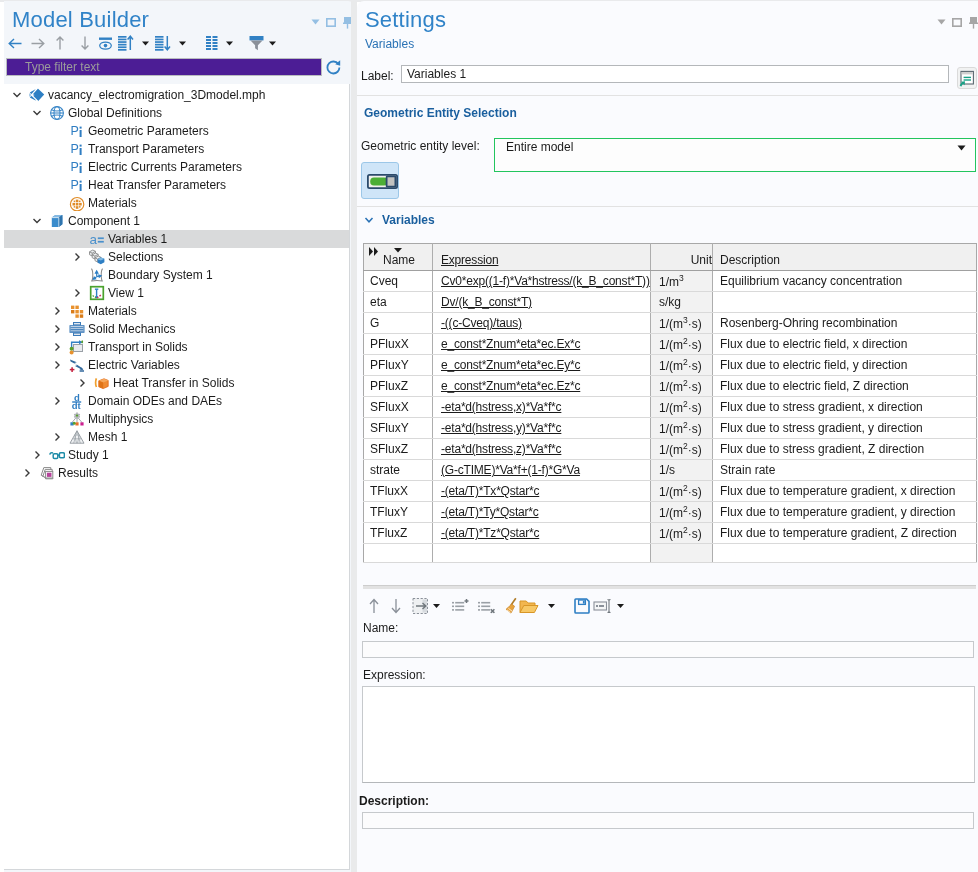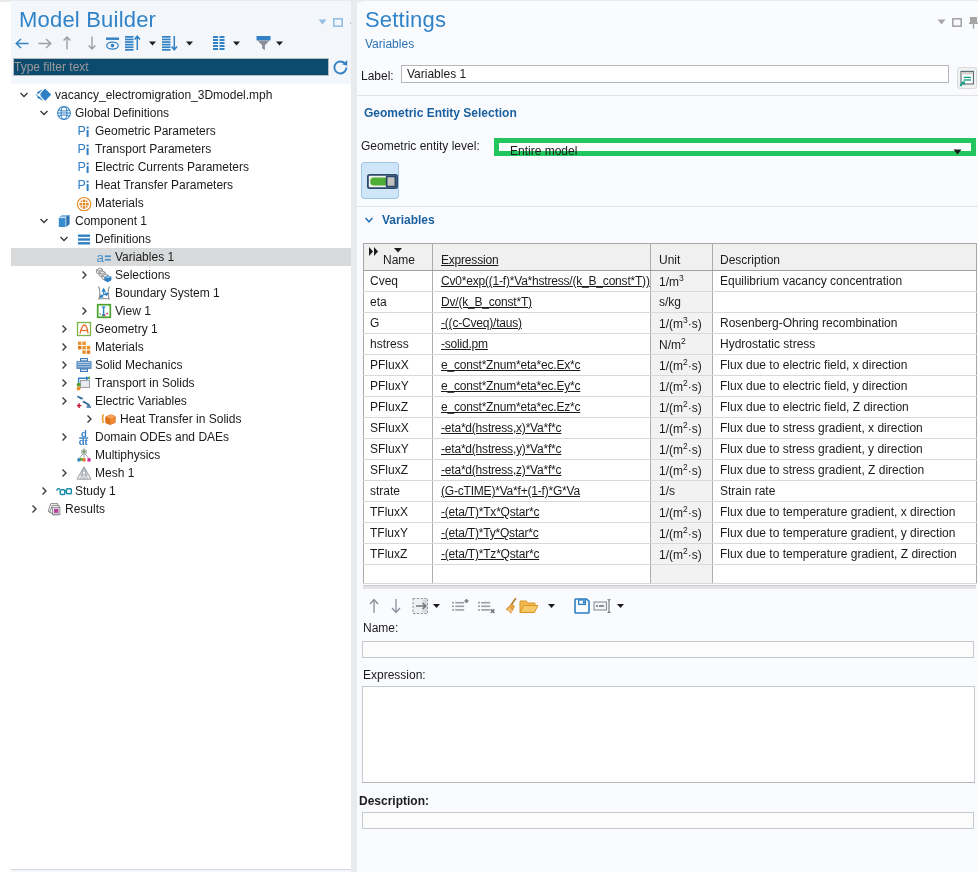--- a/index.html
+++ b/index.html
@@ -1,18 +1,18 @@
 <!DOCTYPE html>
 <html><head>
 <meta charset="utf-8">
 <style>
 * { margin:0; padding:0; box-sizing:border-box; }
 html,body { width:978px; height:872px; overflow:hidden; font-family:"Liberation Sans",sans-serif; background:#ffffff; }
 #page { position:relative; width:978px; height:872px; }
-#left { position:absolute; left:11px; top:1px; width:351px; height:871px; background:#f3f6fa; border-radius:0 7px 0 0; }
+#left { position:absolute; left:4px; top:1px; width:351px; height:871px; background:#f3f6fa; border-radius:0 7px 0 0; }
 #tree { position:absolute; left:0; top:83px; width:346px; height:786px; background:#ffffff; border-right:1px solid #d4d7da; border-bottom:1px solid #d4d7da; padding-top:2px; }
 
 #split2 { position:absolute; left:351px; top:1px; width:6px; height:871px; background:#e9eaeb; }
 #right { position:absolute; left:357px; top:1px; width:621px; height:871px; background:#fafbfe; border-radius:7px 0 0 0; }
 #topline { position:absolute; left:0; top:0; width:978px; height:2px; background:#e9eaec; }
 .ptitle { font-size:22px; color:#3083c8; letter-spacing:0.2px; }
 .row { display:flex; align-items:center; height:18px; font-size:12px; color:#1b1b1b; white-space:nowrap; }
 .row .chev { width:20px; height:18px; flex:0 0 20px; display:flex; align-items:center; padding-left:3px; }
 .row .ic { width:16px; height:16px; flex:0 0 16px; margin-right:3px; display:flex; align-items:center; justify-content:center; }
 .row.sel { background:#d9dadb; }
@@ -28,21 +28,21 @@
 #vtab td.c3 { width:264px; padding-left:7px; border-right:1px solid #a8a8a8; }
 #vtab tr.hdr td { background:#f0f0f0; height:26px; border-top:1px solid #a8a8a8; border-bottom:1px solid #a0a0a0; padding:0; vertical-align:bottom; }
 #vtab tr.hdr td.c2 { background:#f0f0f0; }
 #vtab tr.empty td { height:19px; }
 .hname { position:relative; height:26px; }
 .ffwd { position:absolute; left:5px; top:3px; line-height:0; }
 .harr { position:absolute; left:30px; top:4px; line-height:0; }
 .hlabel { position:absolute; left:19px; bottom:3px; }
 .hlabel2 { padding:0 0 3px 0px; }
 #vtab tr.hdr td.c1 .hlabel2 { padding-left:8px; }
-#vtab tr.hdr td.c2 .hlabel2 { padding-left:8px; }
+#vtab tr.hdr td.c2 .hlabel2 { padding-left:8px;text-align:right; }
 #vtab tr.hdr td.c3 .hlabel2 { padding-left:7px; }
 </style>
 </head>
 <body>
 <div id="page">
 <div id="topline"></div>
 <div id="left">
   <div class="ptitle" style="position:absolute;left:8px;top:6px;">Model Builder</div>
   <div style="position:absolute;right:3px;top:16px;line-height:0;"><span style="display:inline-block;margin-right:6px;vertical-align:top;margin-top:2px;"><svg width="9" height="6" viewBox="0 0 9 6">
             <polygon points="0.5,0.5 8.5,0.5 4.5,5.5" fill="#94bfe3"></polygon>
@@ -116,21 +116,21 @@
             <polygon points="0,0.5 7,0.5 3.5,4.5" fill="#1b1b1b"></polygon>
           </svg></span>
         <span style="position:absolute;left:245px;top:2px;line-height:0;"><svg width="15" height="15" viewBox="0 0 15 15">
             <rect x="0.5" y="0" width="14" height="4.4" fill="#3181c4"></rect>
             <polygon points="1.5,4.4 13.5,4.4 8.9,9.2 8.9,14.2 6.1,12.2 6.1,9.2" fill="#8a9099"></polygon>
           </svg></span>
         <span style="position:absolute;left:265px;top:7px;line-height:0;"><svg width="7" height="5" viewBox="0 0 7 5">
             <polygon points="0,0.5 7,0.5 3.5,4.5" fill="#1b1b1b"></polygon>
           </svg></span>
       </div>
-  <input style="position: absolute; left: 2px; top: 57px; width: 316px; height: 18px; border: 1px solid rgb(185, 188, 191); background: #0c4a6e; font-size: 12px; color: rgb(155, 155, 155); padding: 0px 0;" value="Type filter text">
+  <input style="position: absolute; left: 2px; top: 57px; width: 316px; height: 18px; border: 1px solid rgb(185, 188, 191); background: #4c1d95; font-size: 12px; color: rgb(155, 155, 155); padding: 0px 18px;" value="Type filter text">
   <div style="position:absolute;left:321px;top:58px;line-height:0;"><svg width="17" height="17" viewBox="0 0 17 17">
           <path d="M14.4,8.5 A6,6 0 1 1 8.5,2.5 A6,6 0 0 1 13.4,5.0" fill="none" stroke="#3181c4" stroke-width="1.8"></path>
           <polygon points="15.2,1.2 15.2,6.8 10.2,5.2" fill="#3181c4"></polygon>
         </svg></div>
   <div id="tree">
 <div class="row" style="padding-left:5px;">
           <span class="chev">
             <svg width="10" height="10" viewBox="0 0 10 10">
               <path d="M1.5,3 L5,6.5 L8.5,3" fill="none" stroke="#3b3b3b" stroke-width="1.4"></path>
             </svg>
@@ -248,37 +248,20 @@
             <svg width="16" height="16" viewBox="0 0 16 16">
               <polygon points="2.8,4.6 6.4,1.9 13.4,1.9 13.4,11.2 9.8,13.9 2.8,13.9" fill="#3b8ccc"></polygon>
               <polygon points="2.8,4.6 6.4,1.9 13.4,1.9 9.8,4.6" fill="#85b9e2"></polygon>
               <polygon points="9.8,4.6 13.4,1.9 13.4,11.2 9.8,13.9" fill="#2f74ad"></polygon>
               <line x1="2.8" y1="4.6" x2="9.8" y2="4.6" stroke="#ffffff" stroke-width="0.7"></line>
               <line x1="9.8" y1="4.6" x2="9.8" y2="13.9" stroke="#ffffff" stroke-width="0.7"></line>
             </svg>
           </span>
           <span>Component 1</span>
         </div>
-<div class="row" style="padding-left:45px;">
-          <span class="chev">
-            <svg width="10" height="10" viewBox="0 0 10 10">
-              <path d="M1.5,3 L5,6.5 L8.5,3" fill="none" stroke="#3b3b3b" stroke-width="1.4"></path>
-            </svg>
-          </span>
-          <span class="ic">
-            <svg width="16" height="16" viewBox="0 0 16 16">
-              <g fill="#3181c4">
-                <rect x="2" y="3.5" width="12" height="2.4"></rect>
-                <rect x="2" y="7.3" width="12" height="2.4"></rect>
-                <rect x="2" y="11.1" width="12" height="2.4"></rect>
-              </g>
-            </svg>
-          </span>
-          <span>Definitions</span>
-        </div>
 <div class="row sel" style="padding-left:65px;">
           <span class="chev"></span>
           <span class="ic">
             <svg width="16" height="16" viewBox="0 0 16 16">
               <text x="0.5" y="12.5" font-family="Liberation Sans" font-size="13.5" fill="#4a90cc">a</text>
               <g fill="#4a90cc">
                 <rect x="8.8" y="6.4" width="6" height="1.7"></rect>
                 <rect x="8.8" y="9.9" width="6" height="1.7"></rect>
               </g>
             </svg>
@@ -342,35 +325,20 @@
               <g stroke="#2e7fc4" stroke-width="1.4">
                 <line x1="7.6" y1="4.6" x2="7.6" y2="11.6"></line>
                 <line x1="5.9" y1="4.2" x2="9.3" y2="4.2"></line>
               </g>
               <polygon points="7.6,13.8 5.9,10.9 9.3,10.9" fill="#2e7fc4"></polygon>
               <line x1="7.2" y1="13" x2="3.4" y2="10.4" stroke="#4ba22e" stroke-width="1.2" stroke-dasharray="1.5,1.3"></line>
               <line x1="8" y1="13" x2="12.8" y2="9.4" stroke="#cc2e5e" stroke-width="1.4" stroke-dasharray="1.7,1.4"></line>
             </svg>
           </span>
           <span>View 1</span>
-        </div>
-<div class="row" style="padding-left:45px;">
-          <span class="chev">
-            <svg width="10" height="10" viewBox="0 0 10 10">
-              <path d="M3.5,1.5 L7,5 L3.5,8.5" fill="none" stroke="#3b3b3b" stroke-width="1.4"></path>
-            </svg>
-          </span>
-          <span class="ic">
-            <svg width="16" height="16" viewBox="0 0 16 16">
-              <rect x="1.5" y="1.5" width="13" height="13" fill="none" stroke="#7ab648" stroke-width="1.3"></rect>
-              <path d="M4,12.5 Q6,4 8.5,4 Q11,4 12,12.5" fill="none" stroke="#e8702d" stroke-width="1.3"></path>
-              <line x1="5.2" y1="9.5" x2="11.3" y2="9.5" stroke="#e8702d" stroke-width="1.3"></line>
-            </svg>
-          </span>
-          <span>Geometry 1</span>
         </div>
 <div class="row" style="padding-left:45px;">
           <span class="chev">
             <svg width="10" height="10" viewBox="0 0 10 10">
               <path d="M3.5,1.5 L7,5 L3.5,8.5" fill="none" stroke="#3b3b3b" stroke-width="1.4"></path>
             </svg>
           </span>
           <span class="ic">
             <svg width="16" height="16" viewBox="0 0 16 16">
               <g fill="#e8912d">
@@ -592,21 +560,21 @@
             <polygon points="8,14.2 7.6,18.2 4,14.7"></polygon>
             <polygon points="6.6,15.6 4.2,19.8 2.6,18.2 5.2,14.9"></polygon>
           </g>
         </svg></div>
 
   <div style="position:absolute;left:0px;top:94px;width:621px;height:1px;background:#e2e2e2;"></div>
 
   <div class="blue-h" style="position:absolute;left:7px;top:105px;">Geometric Entity Selection</div>
 
   <div class="lbl" style="position:absolute;left:4px;top:138px;">Geometric entity level:</div>
-  <div style="position:absolute;left:137px;top:137px;width:482px;height:18px;border:5px solid #22c55e;background:#fdfdfd;">
+  <div style="position:absolute;left:137px;top:137px;width:482px;height:34px;border:1px solid #22c55e;background:#fdfdfd;">
      <span style="position:absolute;left:11px;top:1px;font-size:12px;color:#1b1b1b;">Entire model</span>
      <span style="position:absolute;right:9px;top:6px;line-height:0;"><svg width="9" height="6" viewBox="0 0 9 6">
             <polygon points="0.5,0.5 8.5,0.5 4.5,5.5" fill="#1b1b1b"></polygon>
           </svg></span>
   </div>
 
   <div style="position:absolute;left:4px;top:161px;width:38px;height:37px;background:#cfe5f8;border:1px solid #9cc7e8;border-radius:3px;">
     <span style="position:absolute;left:5px;top:11px;line-height:0;"><svg width="31" height="15" viewBox="0 0 31 15">
             <rect x="0.9" y="0.9" width="29.2" height="13.2" rx="1.6" fill="#f0f0ed" stroke="#2b4a6b" stroke-width="1.8"></rect>
             <rect x="3.2" y="3.6" width="17.6" height="8" rx="3.8" fill="#4cae35"></rect>
@@ -658,26 +626,20 @@
               <td class="c2">s/kg</td>
               <td class="c3"></td>
             </tr>
             <tr>
               <td class="c0">G</td>
               <td class="c1">-((c-Cveq)/taus)</td>
               <td class="c2">1/(m<sup>3</sup>·s)</td>
               <td class="c3">Rosenberg-Ohring recombination</td>
             </tr>
             <tr>
-              <td class="c0">hstress</td>
-              <td class="c1">-solid.pm</td>
-              <td class="c2">N/m<sup>2</sup></td>
-              <td class="c3">Hydrostatic stress</td>
-            </tr>
-            <tr>
               <td class="c0">PFluxX</td>
               <td class="c1">e_const*Znum*eta*ec.Ex*c</td>
               <td class="c2">1/(m<sup>2</sup>·s)</td>
               <td class="c3">Flux due to electric field, x direction</td>
             </tr>
             <tr>
               <td class="c0">PFluxY</td>
               <td class="c1">e_const*Znum*eta*ec.Ey*c</td>
               <td class="c2">1/(m<sup>2</sup>·s)</td>
               <td class="c3">Flux due to electric field, y direction</td>

